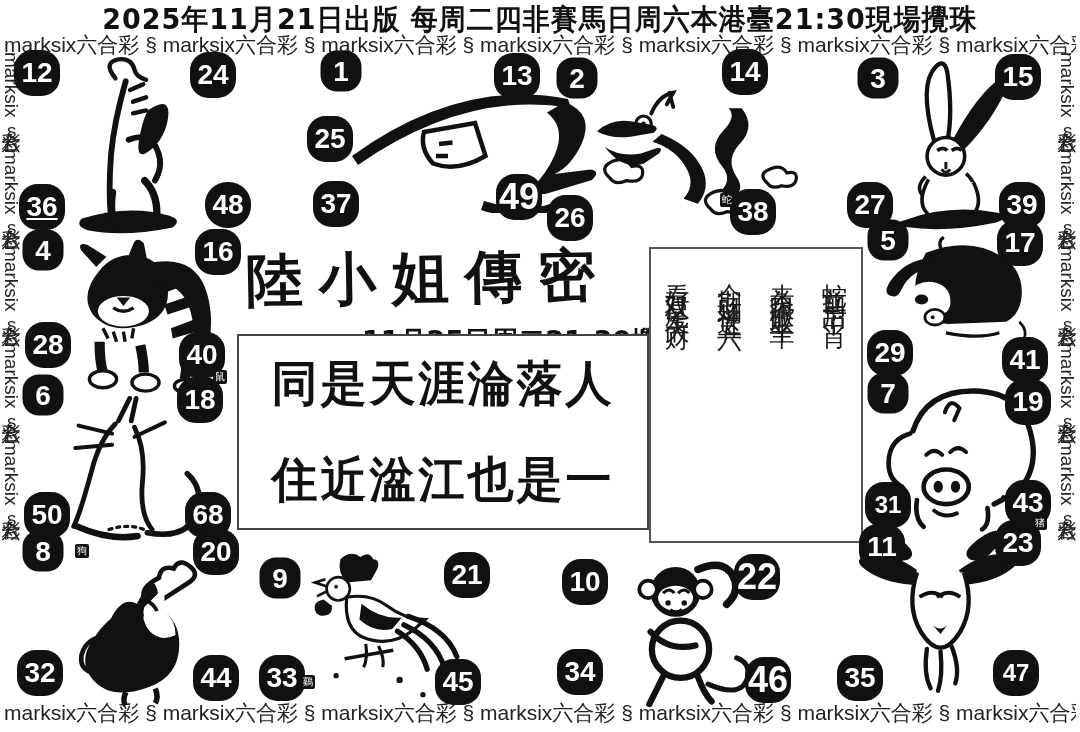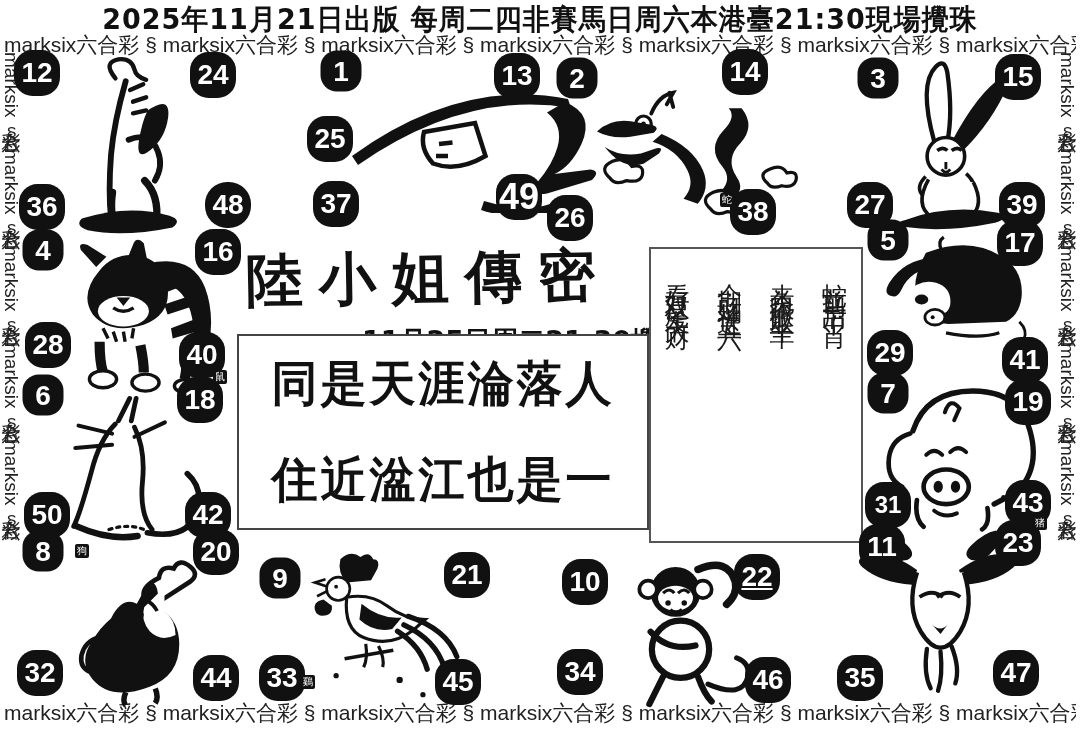--- a/index.html
+++ b/index.html
@@ -241,21 +241,21 @@
       <path d="M56 36 q-9 28 3 48 q8 13 16 13 q8 0 16 -13 q12 -20 3 -48" fill="#fff" stroke="#111" stroke-width="3.5"></path>
       <path d="M58 56 q10 -7 19 0 M72 56 q10 -7 19 0" fill="none" stroke="#111" stroke-width="3"></path>
       <path fill="#111" d="M68 78 q7 7 13 0 l-6 8Z"></path>
       <path d="M64 98 q-3 20 3 32 M75 100 q2 20 -2 32 M84 96 q7 18 3 30" fill="none" stroke="#111" stroke-width="3.5" stroke-linecap="round"></path>
     </svg>
   </div>
 
   <div id="ball-layer">
       <div class="ball" style="width: 46px; height: 46px; left: 37px; top: 73px; font-size: 28px;">12</div>
       <div class="ball" style="width: 46px; height: 46px; left: 213px; top: 75px; font-size: 28px;">24</div>
-      <div class="ball" style="width: 46px; height: 46px; left: 42px; top: 207px; font-size: 28px;">36</div>
+      <div class="ball" style="width: 46px; height: 46px; left: 42px; top: 207px; font-size: 28px; text-decoration: underline;">36</div>
       <div class="ball" style="width: 46px; height: 46px; left: 228px; top: 205px; font-size: 28px; border-radius: 22px;">48</div>
       <div class="ball" style="width: 41px; height: 41px; left: 341px; top: 71px; font-size: 28px;">1</div>
       <div class="ball" style="width: 46px; height: 46px; left: 330px; top: 139px; font-size: 28px;">25</div>
       <div class="ball" style="width: 46px; height: 46px; left: 336px; top: 204px; font-size: 28px;">37</div>
       <div class="ball" style="width: 46px; height: 46px; left: 517px; top: 76px; font-size: 28px;">13</div>
       <div class="ball" style="width: 46px; height: 46px; left: 519px; top: 197px; font-size: 36px;">49</div>
       <div class="ball" style="width: 41px; height: 41px; left: 577px; top: 78px; font-size: 28px;">2</div>
       <div class="ball" style="width: 46px; height: 46px; left: 570px; top: 218px; font-size: 28px;">26</div>
       <div class="ball" style="width: 46px; height: 46px; left: 745px; top: 72px; font-size: 28px;">14</div>
       <div class="ball" style="width: 46px; height: 46px; left: 753px; top: 212px; font-size: 28px;">38</div>
@@ -263,45 +263,45 @@
       <div class="ball" style="width: 46px; height: 46px; left: 1018px; top: 77px; font-size: 28px;">15</div>
       <div class="ball" style="width: 46px; height: 46px; left: 870px; top: 205px; font-size: 28px;">27</div>
       <div class="ball" style="width: 46px; height: 46px; left: 1022px; top: 205px; font-size: 28px;">39</div>
       <div class="ball" style="width: 41px; height: 41px; left: 43px; top: 250px; font-size: 28px;">4</div>
       <div class="ball" style="width: 46px; height: 46px; left: 218px; top: 252px; font-size: 28px;">16</div>
       <div class="ball" style="width: 46px; height: 46px; left: 48px; top: 345px; font-size: 28px;">28</div>
       <div class="ball" style="width: 46px; height: 46px; left: 202px; top: 355px; font-size: 28px;">40</div>
       <div class="ball" style="width: 41px; height: 41px; left: 43px; top: 395px; font-size: 28px;">6</div>
       <div class="ball" style="width: 46px; height: 46px; left: 200px; top: 400px; font-size: 28px;">18</div>
       <div class="ball" style="width: 46px; height: 46px; left: 47px; top: 515px; font-size: 28px;">50</div>
-      <div class="ball" style="width: 46px; height: 46px; left: 208px; top: 515px; font-size: 28px;">42</div>
+      <div class="ball" style="width: 46px; height: 46px; left: 208px; top: 515px; font-size: 28px;">68</div>
       <div class="ball" style="width: 41px; height: 41px; left: 888px; top: 240px; font-size: 28px;">5</div>
       <div class="ball" style="width: 46px; height: 46px; left: 1020px; top: 243px; font-size: 28px;">17</div>
       <div class="ball" style="width: 46px; height: 46px; left: 890px; top: 353px; font-size: 28px;">29</div>
       <div class="ball" style="width: 46px; height: 46px; left: 1025px; top: 360px; font-size: 28px;">41</div>
       <div class="ball" style="width: 41px; height: 41px; left: 888px; top: 393px; font-size: 28px;">7</div>
       <div class="ball" style="width: 46px; height: 46px; left: 1028px; top: 402px; font-size: 28px;">19</div>
       <div class="ball" style="width: 46px; height: 46px; left: 888px; top: 505px; font-size: 24px;">31</div>
       <div class="ball" style="width: 46px; height: 46px; left: 1028px; top: 503px; font-size: 28px;">43</div>
       <div class="ball" style="width: 41px; height: 41px; left: 43px; top: 551px; font-size: 28px;">8</div>
       <div class="ball" style="width: 46px; height: 46px; left: 216px; top: 552px; font-size: 28px;">20</div>
       <div class="ball" style="width: 46px; height: 46px; left: 40px; top: 673px; font-size: 28px;">32</div>
       <div class="ball" style="width: 46px; height: 46px; left: 216px; top: 678px; font-size: 28px;">44</div>
       <div class="ball" style="width: 41px; height: 41px; left: 280px; top: 578px; font-size: 28px;">9</div>
       <div class="ball" style="width: 46px; height: 46px; left: 467px; top: 575px; font-size: 28px;">21</div>
       <div class="ball" style="width: 46px; height: 46px; left: 282px; top: 678px; font-size: 28px;">33</div>
       <div class="ball" style="width: 46px; height: 46px; left: 458px; top: 682px; font-size: 28px;">45</div>
       <div class="ball" style="width: 46px; height: 46px; left: 585px; top: 582px; font-size: 28px;">10</div>
-      <div class="ball" style="width: 46px; height: 46px; left: 757px; top: 577px; font-size: 28px; text-decoration: underline;">22</div>
+      <div class="ball" style="width: 46px; height: 46px; left: 757px; top: 577px; font-size: 36px;">22</div>
       <div class="ball" style="width: 46px; height: 46px; left: 580px; top: 672px; font-size: 28px;">34</div>
-      <div class="ball" style="width: 46px; height: 46px; left: 768px; top: 680px; font-size: 28px;">46</div>
+      <div class="ball" style="width: 46px; height: 46px; left: 768px; top: 680px; font-size: 36px;">46</div>
       <div class="ball" style="width: 46px; height: 46px; left: 882px; top: 547px; font-size: 28px;">11</div>
       <div class="ball" style="width: 46px; height: 46px; left: 1018px; top: 543px; font-size: 28px;">23</div>
       <div class="ball" style="width: 46px; height: 46px; left: 860px; top: 678px; font-size: 28px;">35</div>
-      <div class="ball" style="width: 46px; height: 46px; left: 1016px; top: 673px; font-size: 28px;">47</div>
+      <div class="ball" style="width: 46px; height: 46px; left: 1016px; top: 673px; font-size: 24px;">47</div>
       <div class="seal" style="left: 220px; top: 377px;">鼠</div>
       <div class="seal" style="left: 82px; top: 551px;">狗</div>
       <div class="seal" style="left: 308px; top: 682px;">鷄</div>
       <div class="seal" style="left: 727px; top: 200px;">蛇</div>
       <div class="seal" style="left: 1040px; top: 523px;">猪</div>
     </div>
 
 </div>
 
 </body></html>

